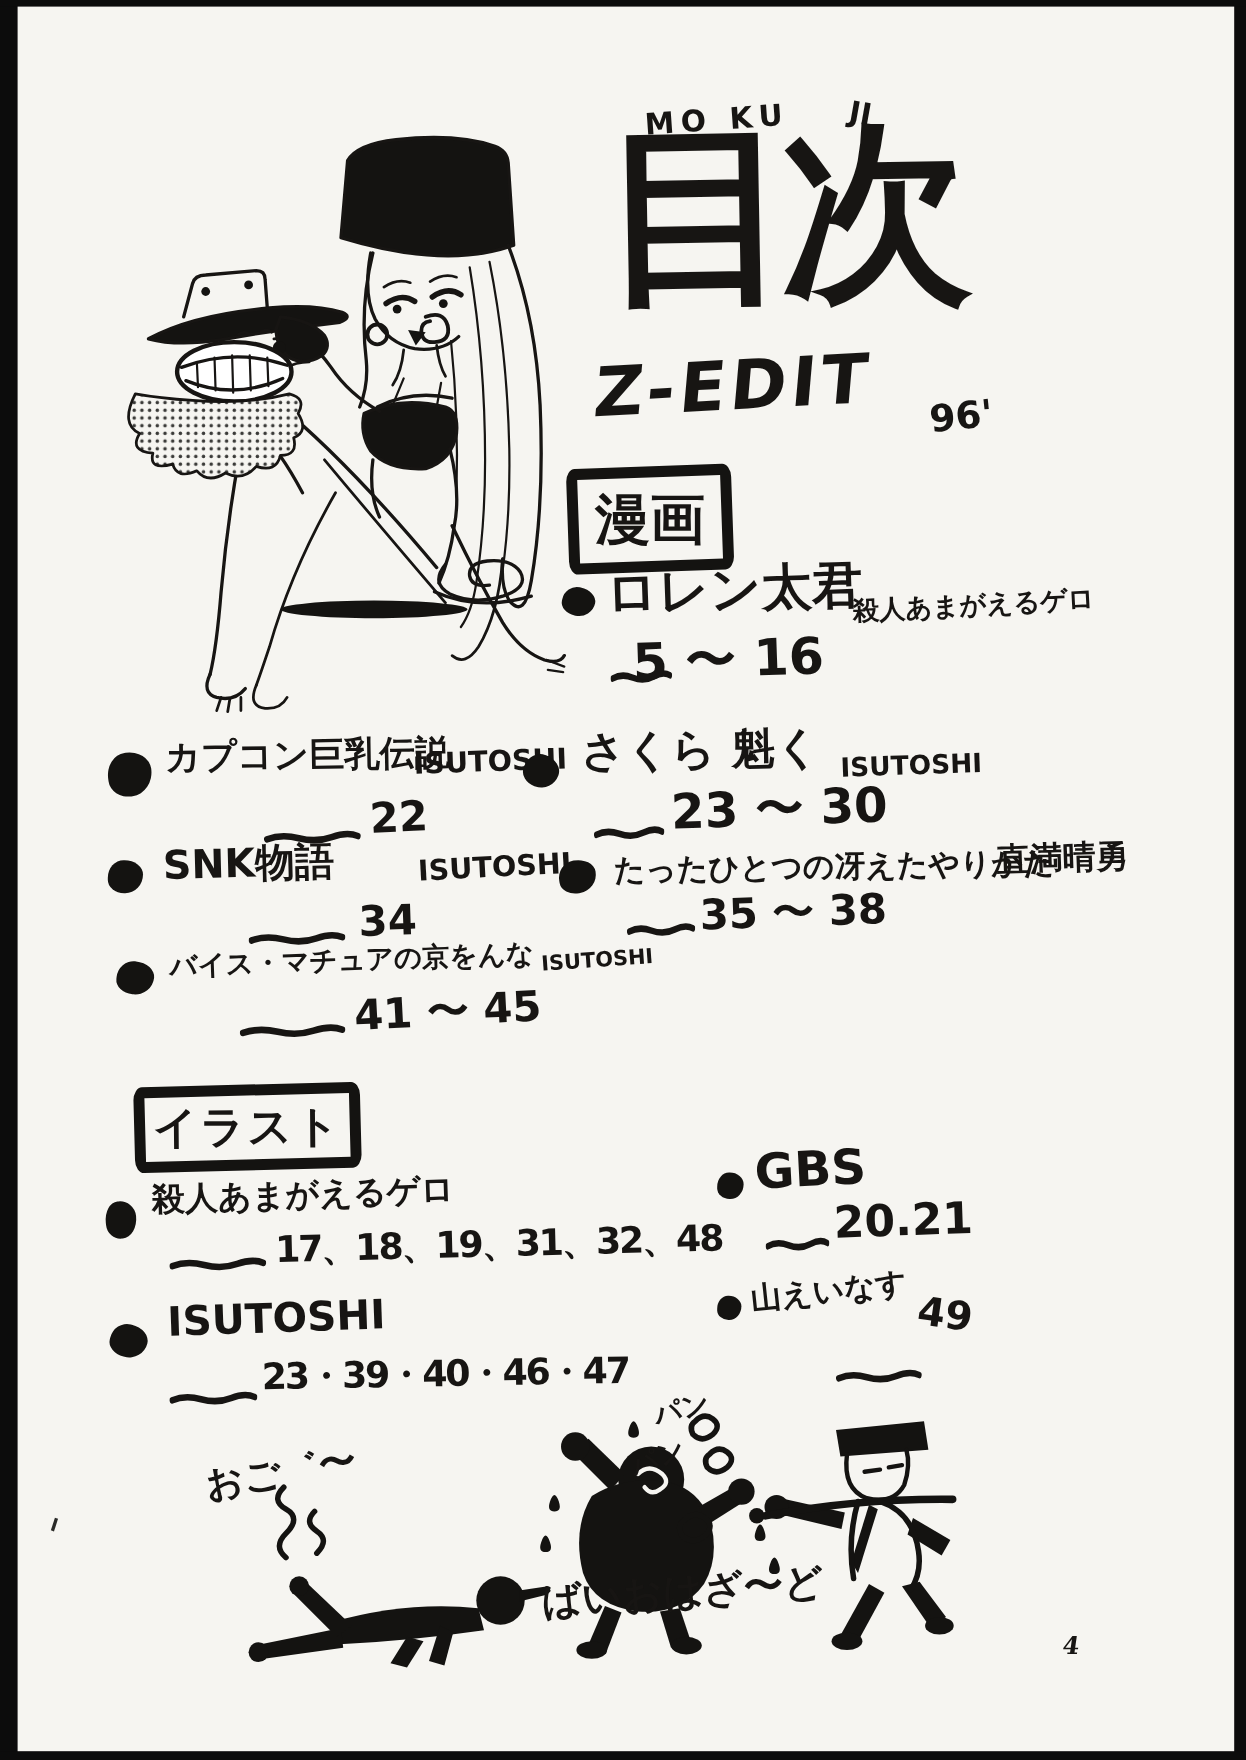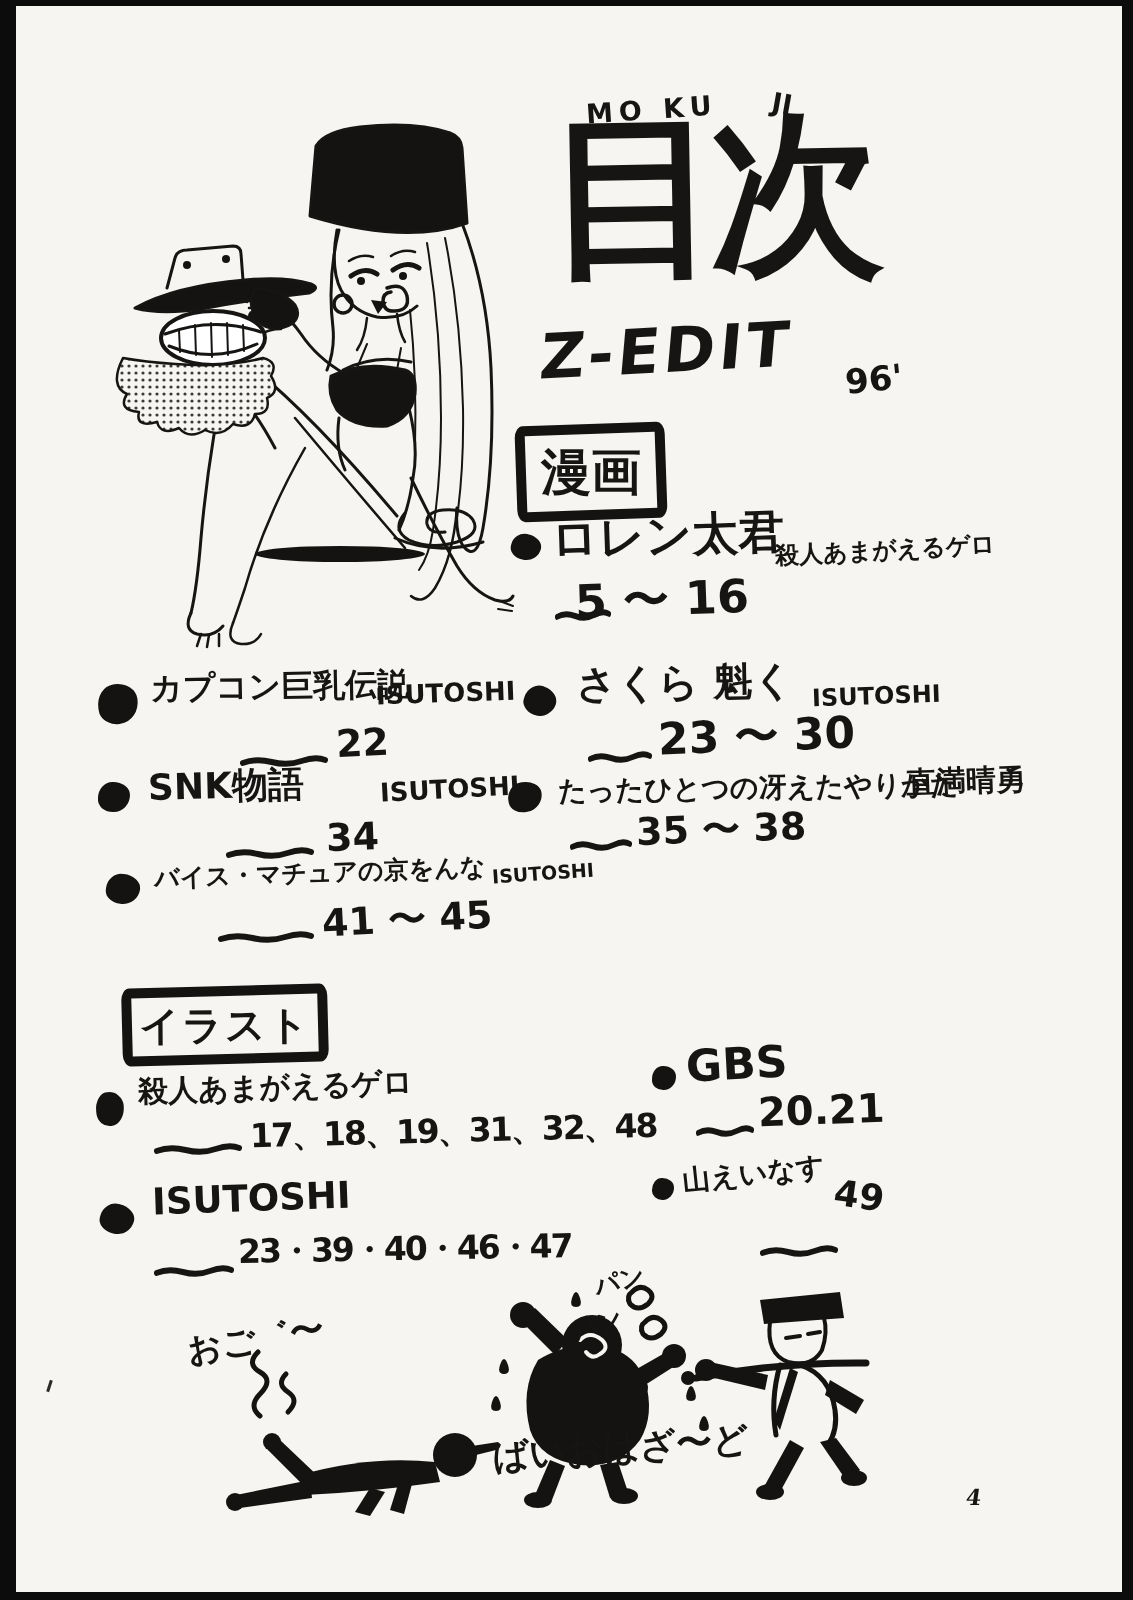--- a/index.html
+++ b/index.html
@@ -126,21 +126,21 @@
   <div class="entry" style="left:98px;top:662px;width:420px;height:120px;">
     <span class="bullet" style="left:0;top:22px;width:40px;height:40px;transform:rotate(-8deg);"></span>
     <span class="t" style="left:52px;top:8px;font-size:32px;transform:rotate(-1deg);">カプコン巨乳伝説</span>
     <span class="t" style="left:278px;top:18px;font-size:26px;transform:rotate(-2deg);">ISUTOSHI</span>
     <svg class="dash" style="left:142px;top:92px;" width="88" height="14" viewBox="0 0 100 14" preserveAspectRatio="none">
         <path d="M3 9 Q18 4 36 8 T70 7 T97 6" fill="none" stroke="#171513" stroke-width="6" stroke-linecap="round"></path>
       </svg>
     <span class="t" style="left:238px;top:62px;font-size:38px;transform:rotate(-3deg);">22</span>
   </div>
 
-  <div class="entry" style="left:524px;top:658px;width:480px;height:120px;">
+  <div class="entry" style="left:476px;top:658px;width:480px;height:120px;">
     <span class="bullet" style="left:0;top:28px;width:32px;height:30px;transform:rotate(20deg);"></span>
     <span class="t" style="left:52px;top:4px;font-size:40px;transform:rotate(-1deg);">さくら 魁く</span>
     <span class="t" style="left:288px;top:26px;font-size:24px;transform:rotate(-2deg);">ISUTOSHI</span>
     <svg class="dash" style="left:64px;top:92px;" width="64" height="14" viewBox="0 0 100 14" preserveAspectRatio="none">
         <path d="M3 9 Q18 4 36 8 T70 7 T97 6" fill="none" stroke="#171513" stroke-width="6" stroke-linecap="round"></path>
       </svg>
     <span class="t" style="left:134px;top:56px;font-size:44px;transform:rotate(-2deg);">23 〜 30</span>
   </div>
 
   <div class="entry" style="left:98px;top:768px;width:420px;height:110px;">

